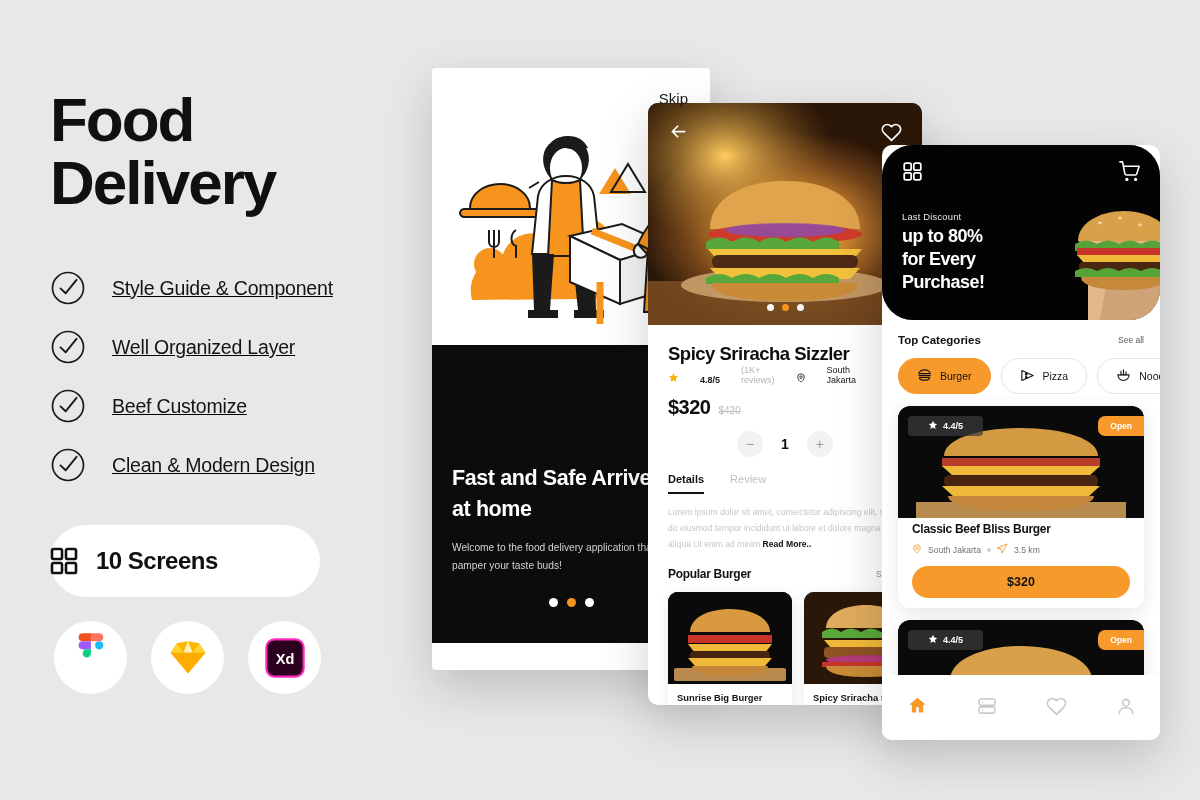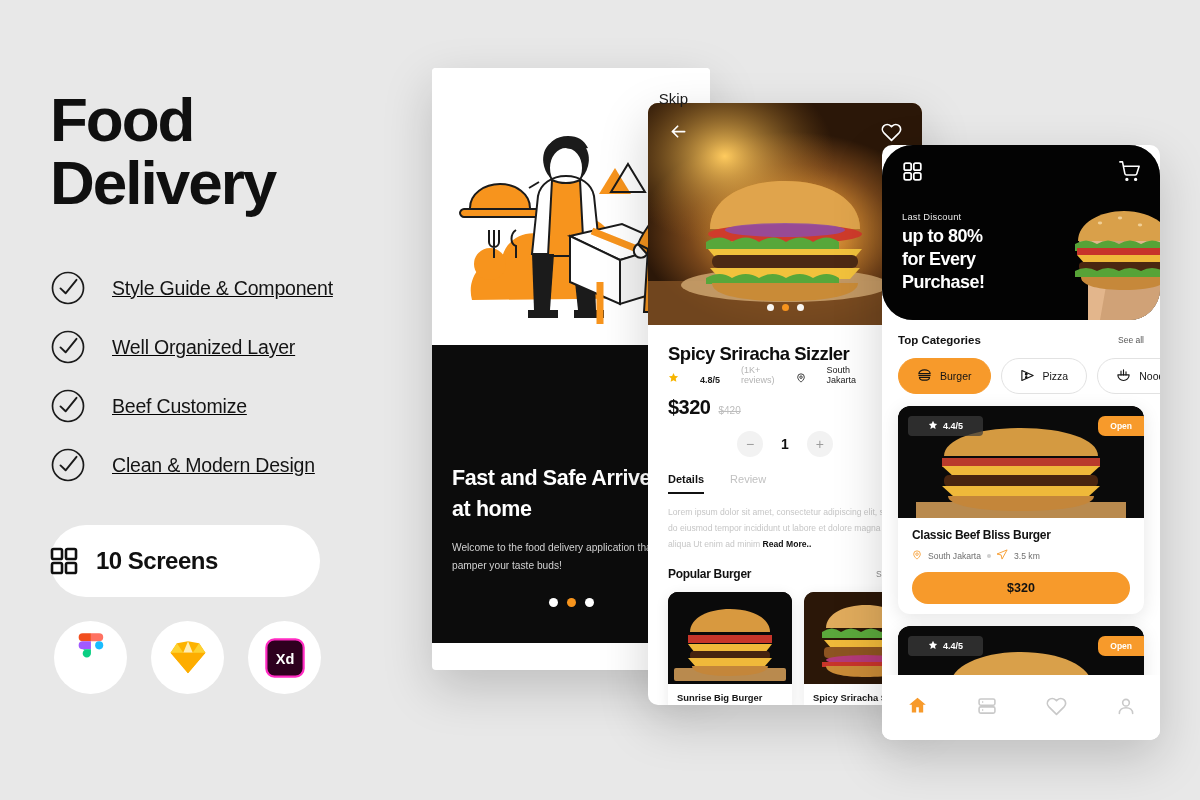--- a/index.html
+++ b/index.html
@@ -139,21 +139,21 @@
   .p3-card-img { position: relative; width: 100%; height: 112px; border-radius: 12px 12px 0 0; overflow: hidden; }
   .rate-badge {
     position: absolute; left: 10px; top: 10px; background: rgba(60,60,60,.72);
     border-radius: 4px; padding: 4px 20px; display: flex; align-items: center; gap: 5px;
     color: #fff; font-size: 9px; font-weight: 700;
   }
   .open-badge {
     position: absolute; right: 0; top: 10px; background: #f79a2b; color: #fff;
     font-size: 8.5px; font-weight: 600; padding: 5px 12px; border-radius: 7px 0 0 7px;
   }
-  .p3-card-name { font-size: 12px; font-weight: 700; color: #111; margin: 10px 14px 0 14px;
+  .p3-card-name { font-size: 12px; font-weight: 700; color: #111; margin: 4px 14px 0 14px;
                   letter-spacing: -0.3px; }
   .p3-card-meta { display: flex; align-items: center; gap: 6px; margin: 7px 14px 0 14px;
                   font-size: 8.6px; color: #6f6f6f; }
   .p3-price-btn {
     margin: 10px 14px 0 14px; height: 32px; background: #f79a2b; border-radius: 16px;
     display: flex; align-items: center; justify-content: center;
     font-size: 12.5px; font-weight: 700; color: #111;
   }
   .p3-nav {
     position: absolute; left: 0; bottom: 0; width: 100%; height: 65px; background: #fff;

